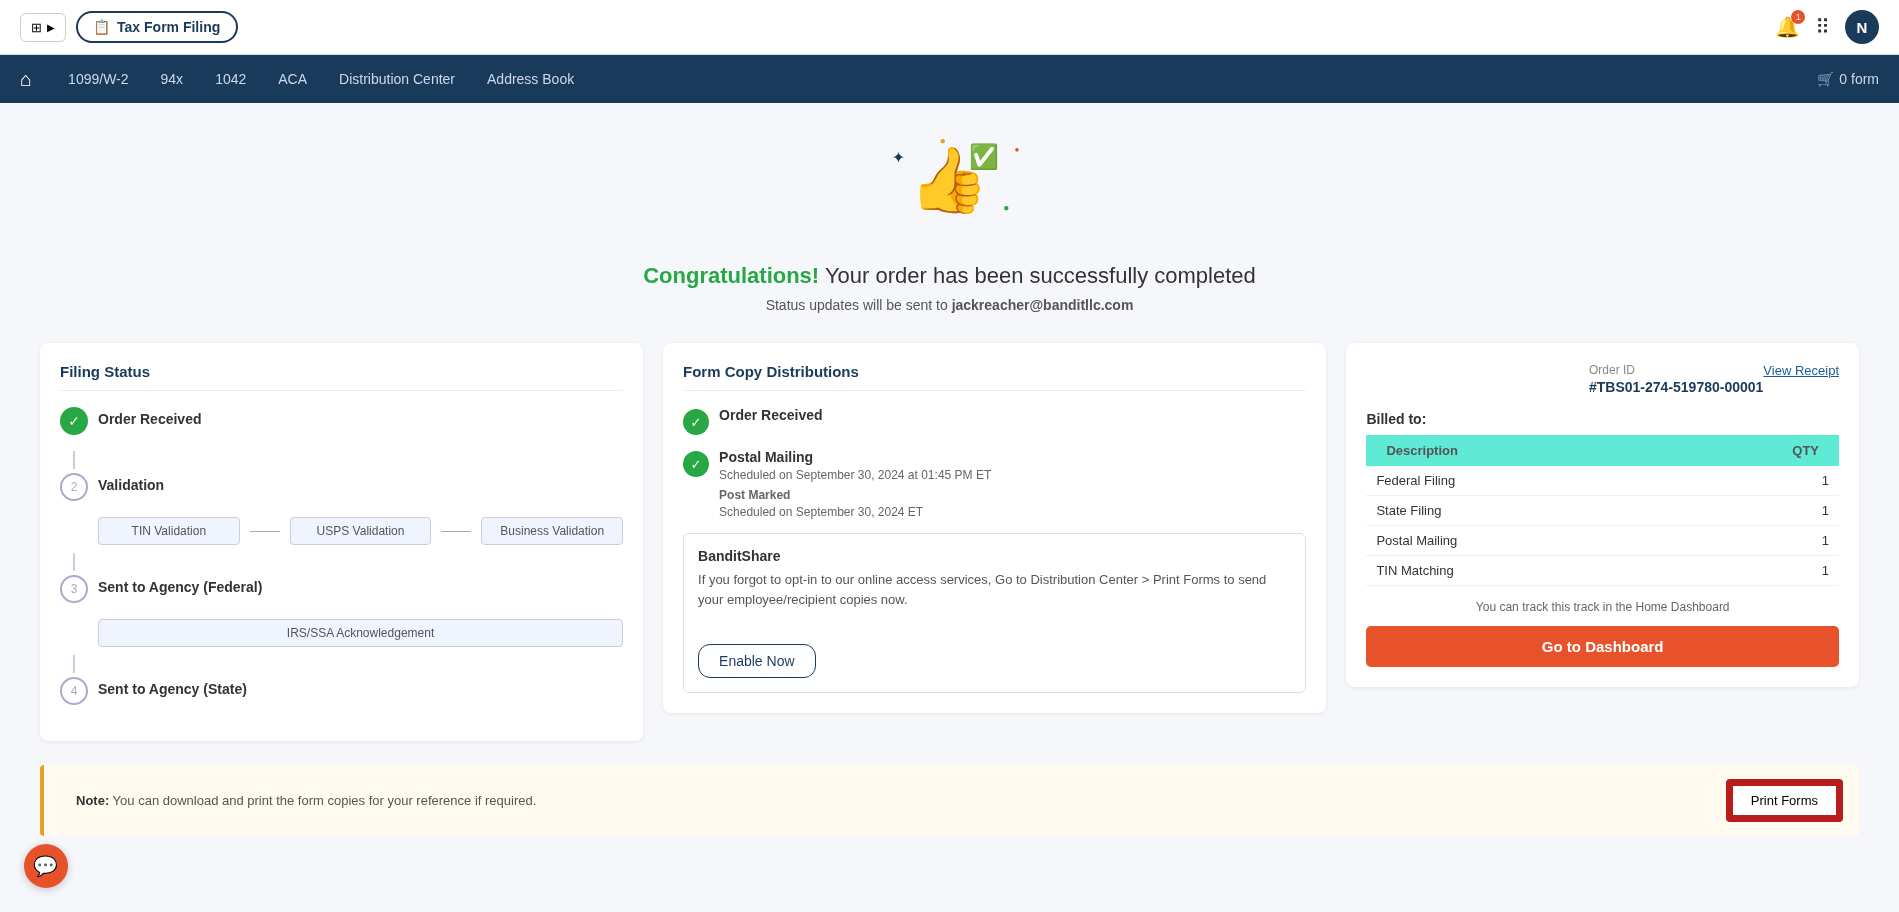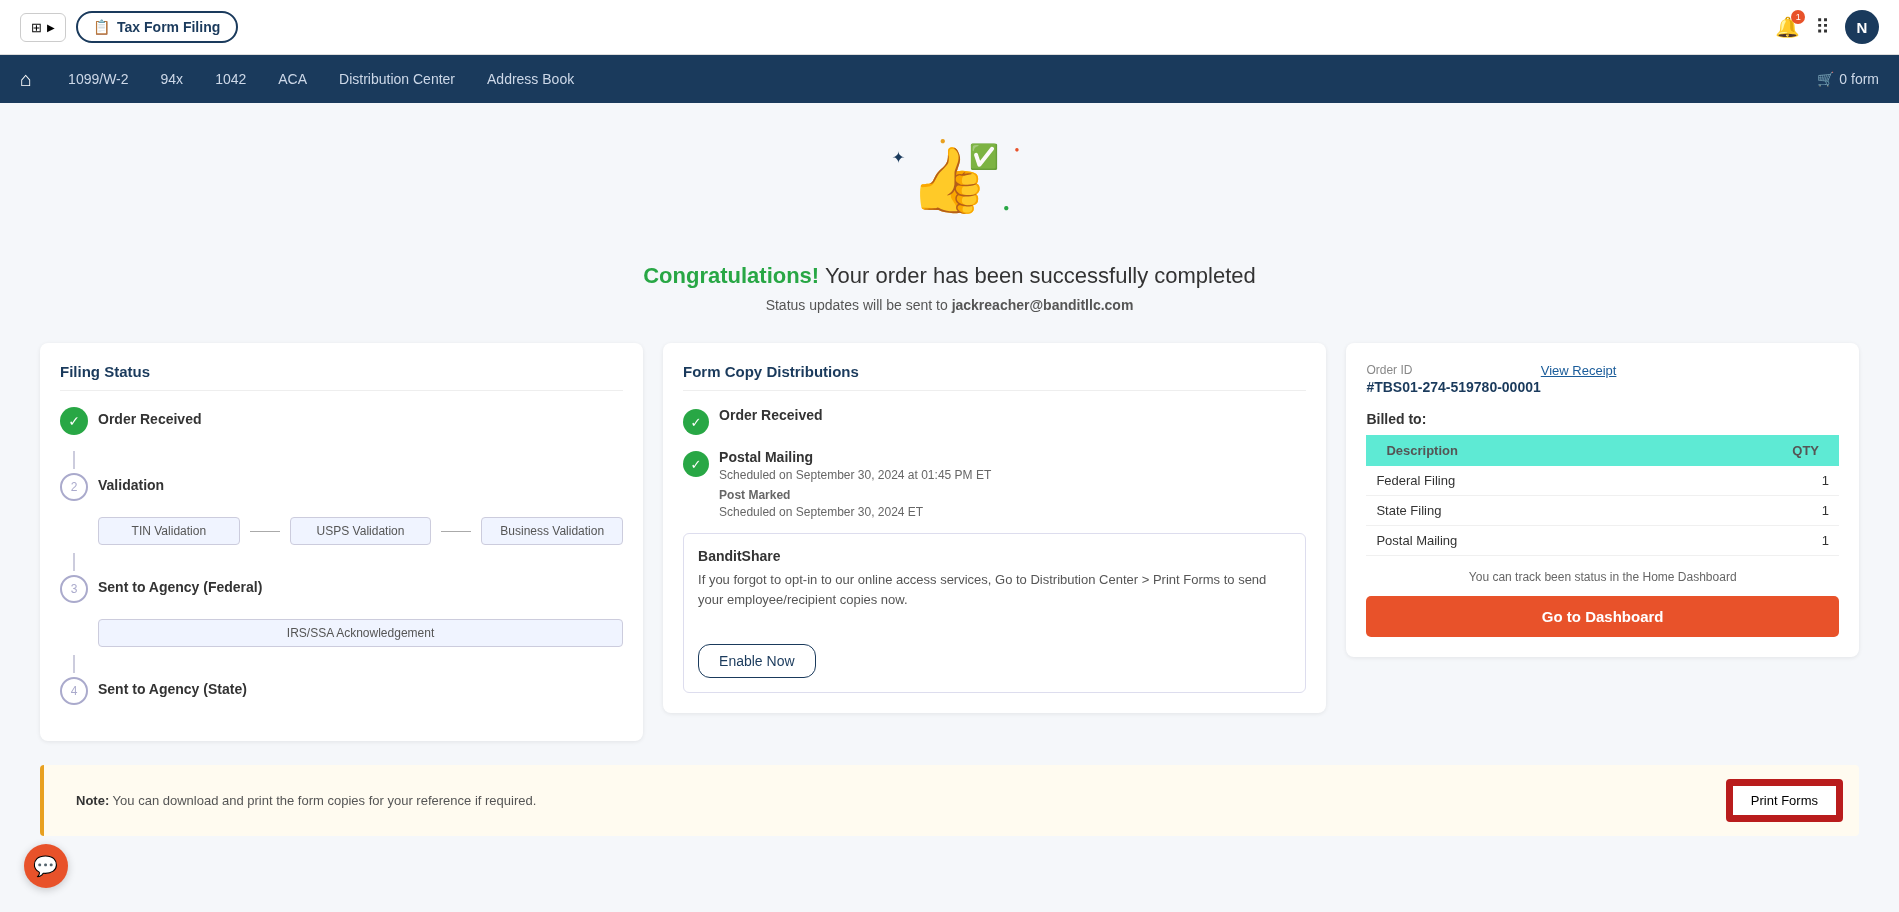--- a/index.html
+++ b/index.html
@@ -309,21 +309,21 @@
       cursor: pointer;
       font-size: 14px;
       margin-top: 23px;
     }
 
     
     .order-id-label { font-size: 12px; color: #888; }
     .order-id-value { color: #1a3a5c; font-size: 14px; font-weight: bold; margin-top: 2px; margin-bottom: 2px; }
     .order-header-row {
       display: flex;
-      justify-content: flex-start;
+      justify-content: flex-end;
       align-items: flex-start;
       margin-bottom: 14px;
     }
     .view-receipt-link { color: #1a5c9a; font-size: 13px; text-decoration: underline; cursor: pointer; }
     .billed-to { font-size: 14px; font-weight: bold; margin: 14px 0 8px; }
     .billing-table { width: 100%; border-collapse: collapse; font-size: 13px; }
     .billing-table th { background: #5eead4; padding: 8px 20px; text-align: left; color: #555; }
     .billing-table th.right { text-align: right; }
     .billing-table td { padding: 7px 10px; border-bottom: 1px solid #f0f0f0; }
     .billing-table td.right { text-align: right; }
@@ -554,23 +554,27 @@
               <td class="right">1</td>
             </tr>
             <tr>
               <td>State Filing</td>
               <td class="right">1</td>
             </tr>
             <tr>
               <td>Postal Mailing</td>
               <td class="right">1</td>
             </tr>
+            <tr>
+              <td>TIN Matching</td>
+              <td class="right">1</td>
+            </tr>
           </tbody>
         </table>
-        <div class="track-text">You can track been status in the Home Dashboard</div>
+        <div class="track-text">You can track this track in the Home Dashboard</div>
         <button class="dashboard-btn">Go to Dashboard</button>
       </div>
 
     </div>
   </div>
 
   <div class="note-bar">
     <div class="note-text">
       <span class="note-bold">Note:</span><span> You can download and print the form copies for your reference if required.</span>
     </div>

